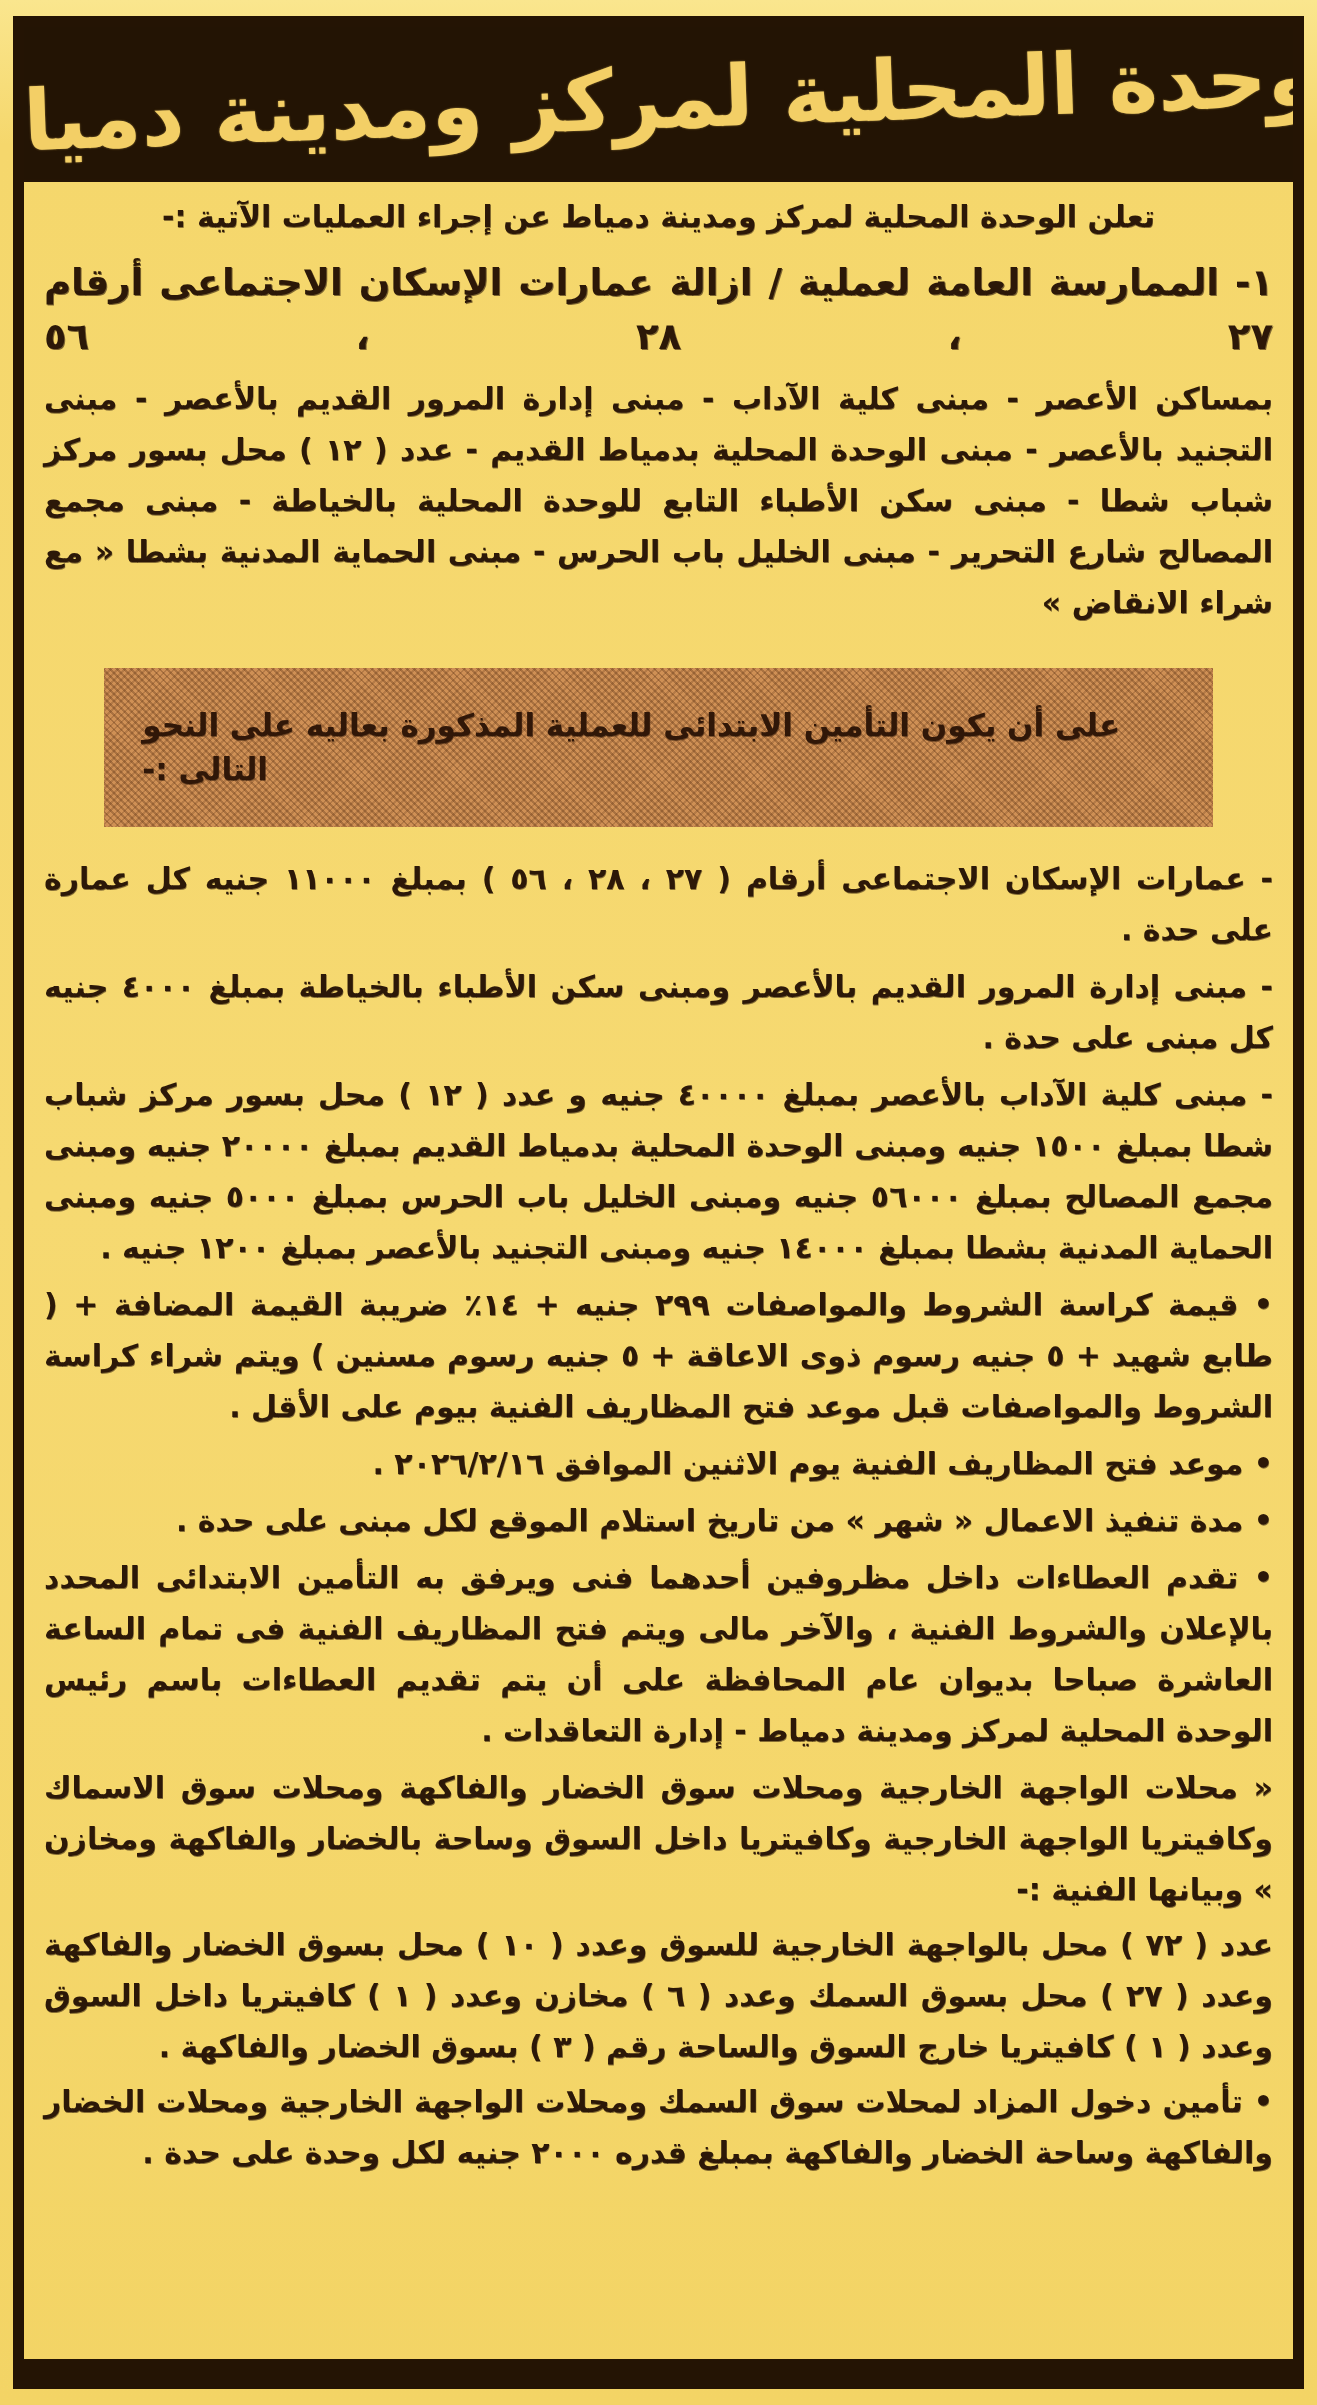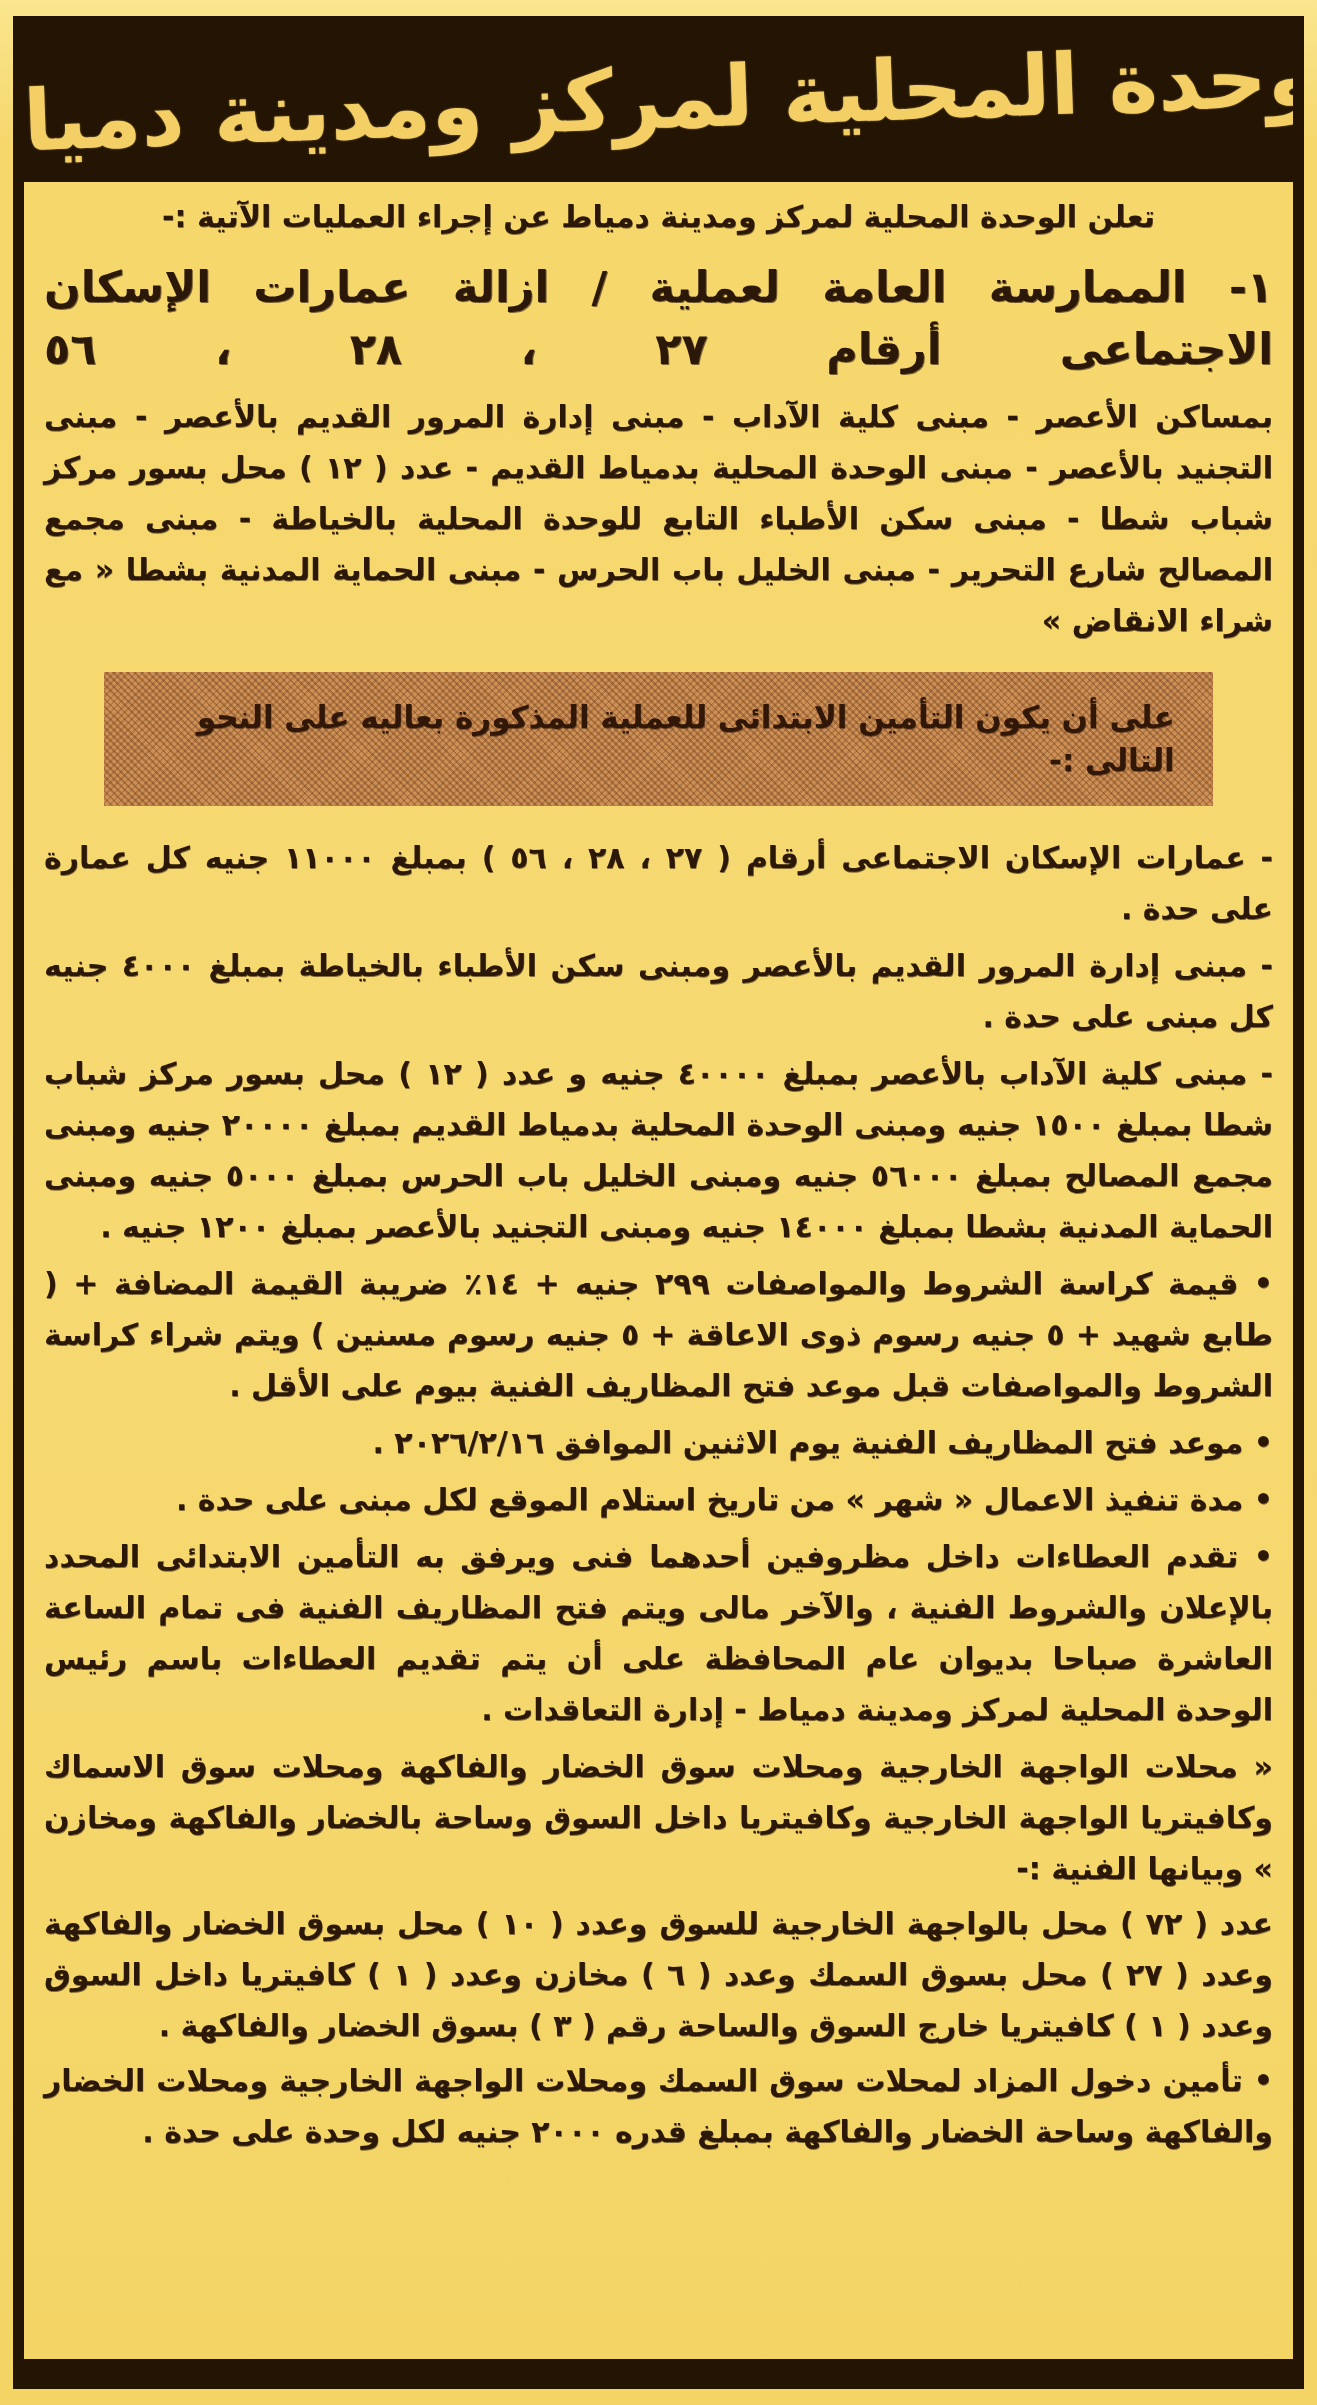--- a/index.html
+++ b/index.html
@@ -54,37 +54,37 @@
     margin: 0 0 4px 0;
     text-align: justify;
     text-justify: inter-word;
     text-shadow: 0.5px 0.5px 0 rgba(44, 24, 8, 0.55);
   }
   .center {
     text-align: left;
     text-align-last: center;
   }
   .section-heading {
-    font-size: 43px;
+    font-size: 37px;
     line-height: 1.45;
     margin: 14px 0 10px 0;
     text-align: justify;
     text-align-last: justify;
     text-shadow: 1px 1px 0 rgba(44, 24, 8, 0.6);
   }
   .highlight {
     display: block;
     width: -moz-fit-content;
     width: fit-content;
     max-width: 84%;
-    margin: 26px auto 26px auto;
-    padding: 24px 38px;
+    margin: 40px auto 26px auto;
+    padding: 36px 38px;
     font-size: 31px;
     line-height: 1.4;
-    text-align: right;
+    text-align: left;
     color: #301708;
     background-color: #cf9055;
     background-image:
       repeating-linear-gradient(45deg, rgba(74, 35, 9, 0.28) 0px, rgba(74, 35, 9, 0.28) 2px, rgba(0,0,0,0) 2px, rgba(0,0,0,0) 5px),
       repeating-linear-gradient(-45deg, rgba(74, 35, 9, 0.20) 0px, rgba(74, 35, 9, 0.20) 2px, rgba(0,0,0,0) 2px, rgba(0,0,0,0) 5px);
     text-shadow: 0.5px 0.5px 0 rgba(48, 23, 8, 0.5);
   }
   .item {
     margin-bottom: 6px;
   }

